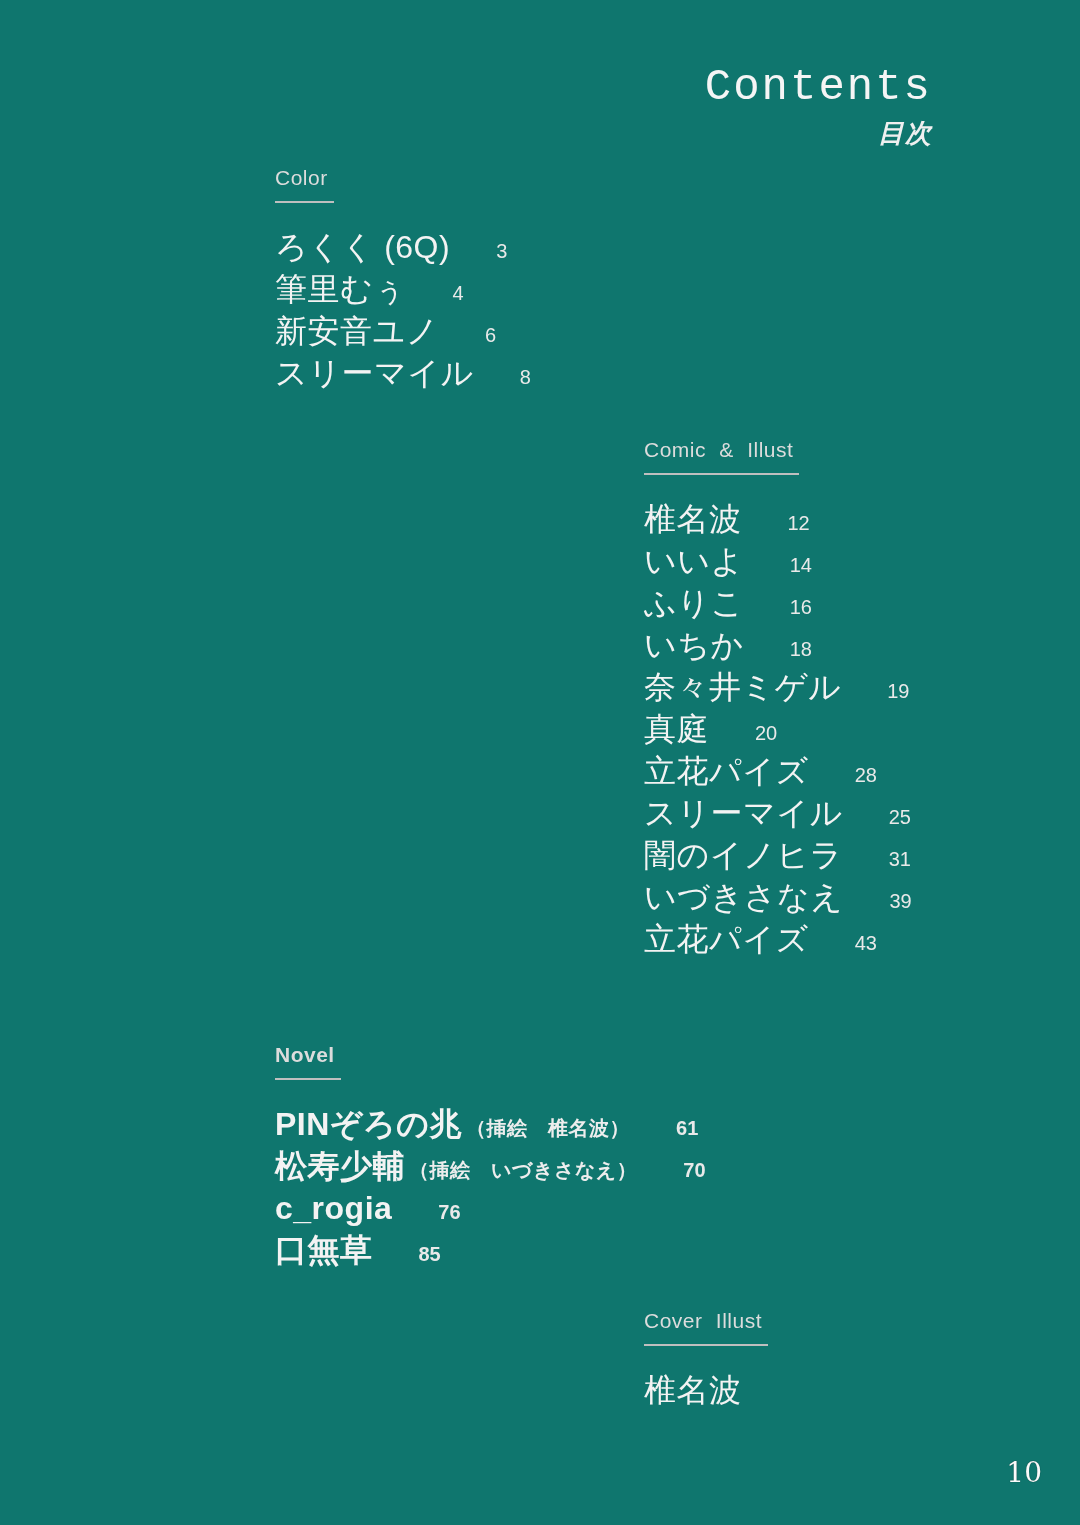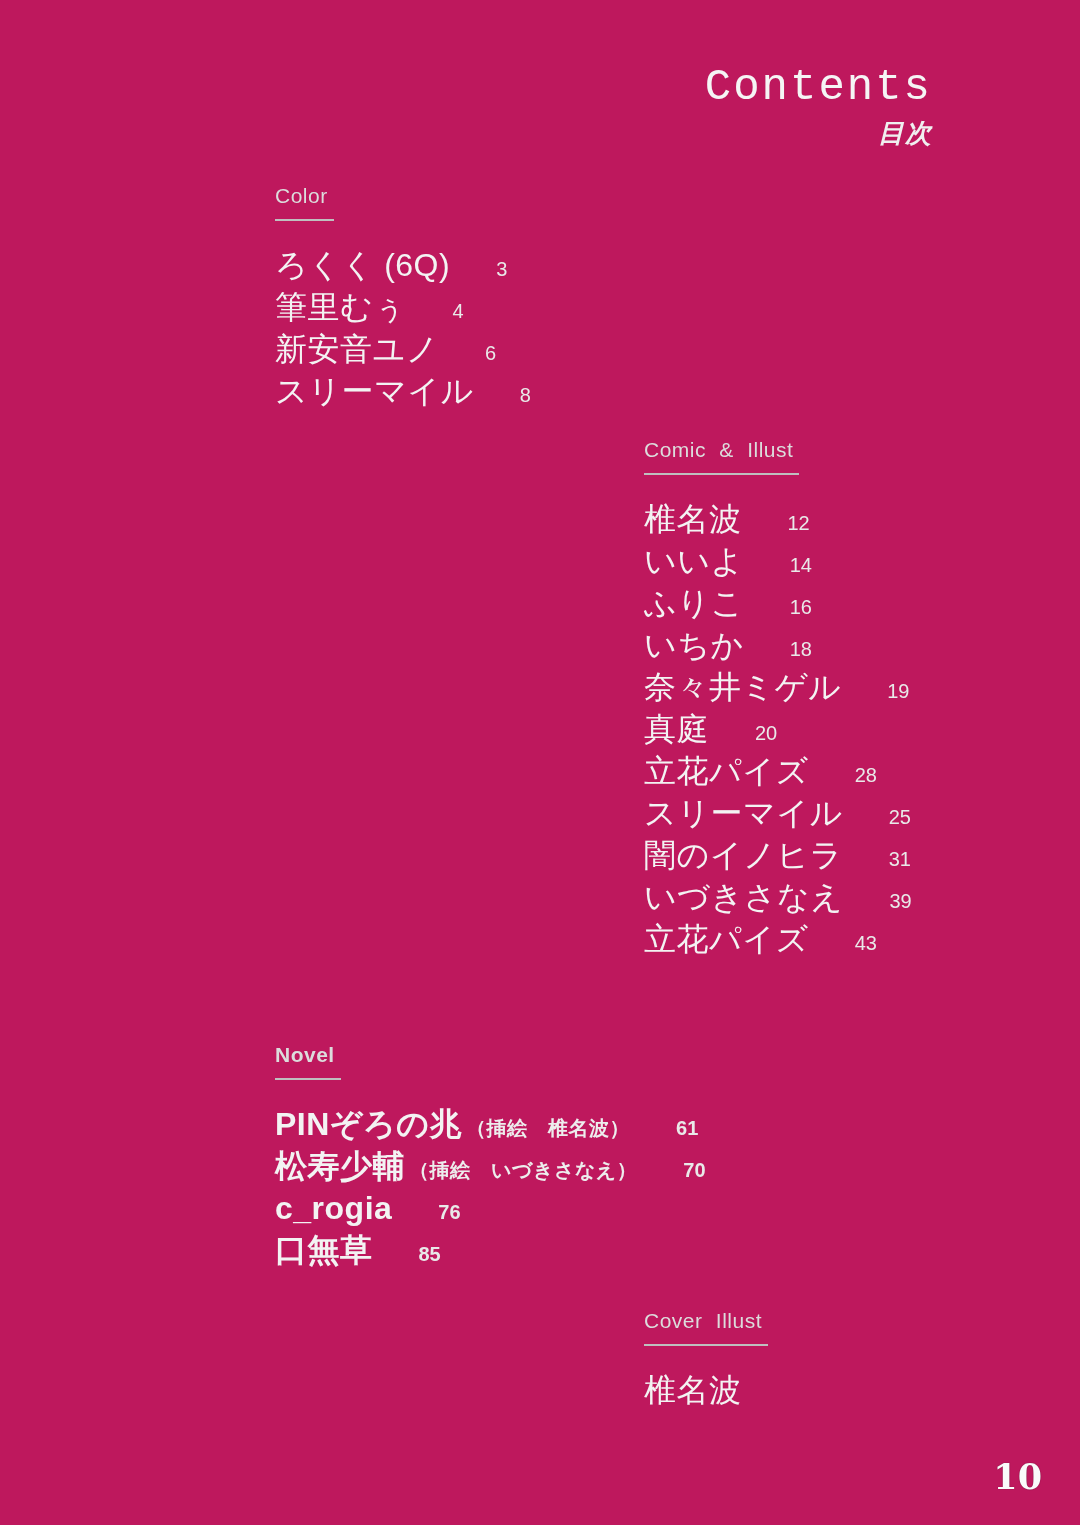--- a/index.html
+++ b/index.html
@@ -1,19 +1,19 @@
 <!DOCTYPE html>
 <html><head>
 <meta charset="utf-8">
 <style>
   html,body{margin:0;padding:0;background:#000;}
   .page{
     position:relative;
     width:1080px;height:1525px;
-    background:#be185d;
+    background:#0f766e;
     font-family:"Liberation Sans","DejaVu Sans",sans-serif;
     color:#f1f1f1;
     overflow:hidden;
   }
   .title-block{position:absolute;top:64px;right:148px;text-align:right;}
   .title{
     font-family:"Liberation Mono","DejaVu Sans Mono",monospace;
     font-size:44px;line-height:1.05;letter-spacing:2px;
     color:#f5f5f5;font-weight:400;
   }
@@ -28,28 +28,28 @@
     letter-spacing:0.5px;word-spacing:7px;
     line-height:1.25;
     padding:0 6px 10px 0;
     border-bottom:2px solid #bfbfbf;
   }
   .rows{margin-top:23px;}
   .row{height:42px;line-height:42px;white-space:nowrap;}
   .name{font-size:32px;color:#f3f3f3;letter-spacing:0.5px;}
   .note{font-size:20px;color:#ededed;margin-left:4px;letter-spacing:0.5px;}
   .num{font-size:20px;color:#e9e9e9;margin-left:46px;}
-  #sec-color{left:275px;top:183px;}
+  #sec-color{left:275px;top:165px;}
   #sec-comic{left:644px;top:437px;}
   #sec-novel{left:275px;top:1042px;font-weight:bold;}
   #sec-cover{left:644px;top:1308px;}
   .pagenum{
     position:absolute;right:38px;top:1456px;
     font-family:"DejaVu Serif","Liberation Serif",serif;
-    font-weight:700;font-size:35px;color:#fafafa;
+    font-weight:400;font-size:28px;color:#fafafa;
     text-shadow:0 0 1px rgba(0,0,0,0.6);
   }
 </style>
 </head>
 <body>
 
 <div class="page">
 
   <div class="title-block">
     <div class="title">Contents</div>

